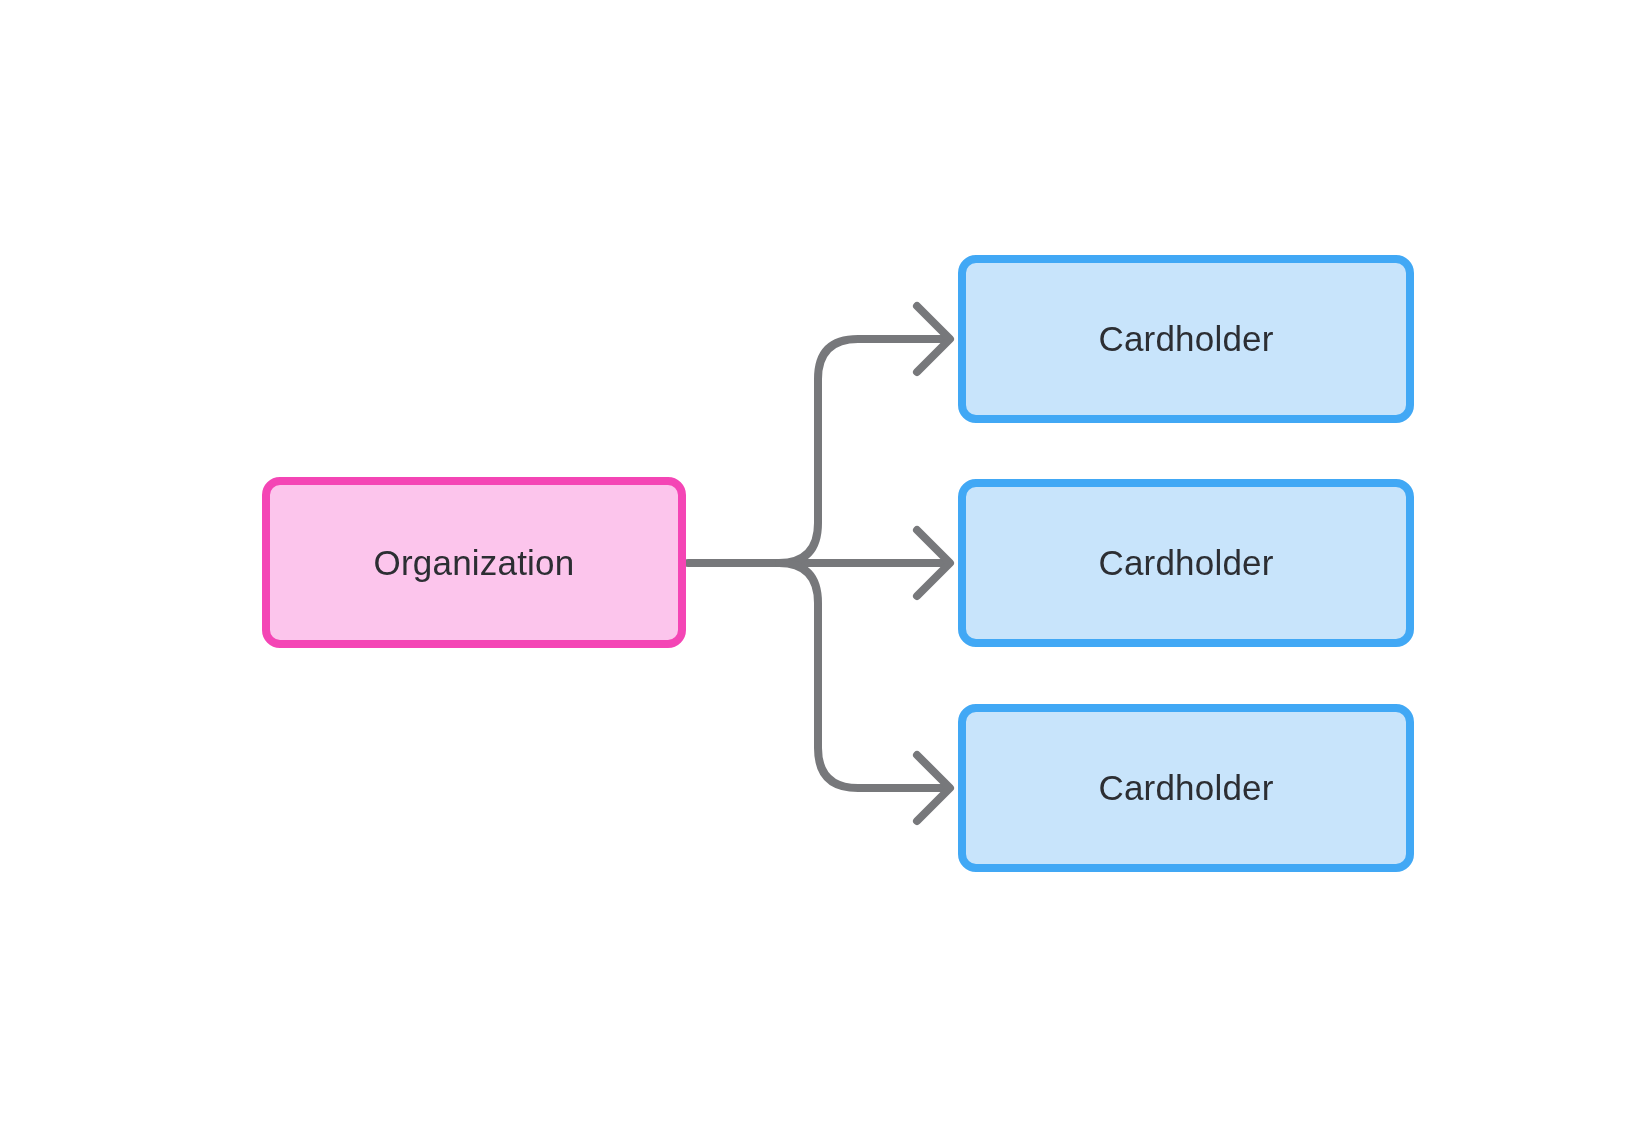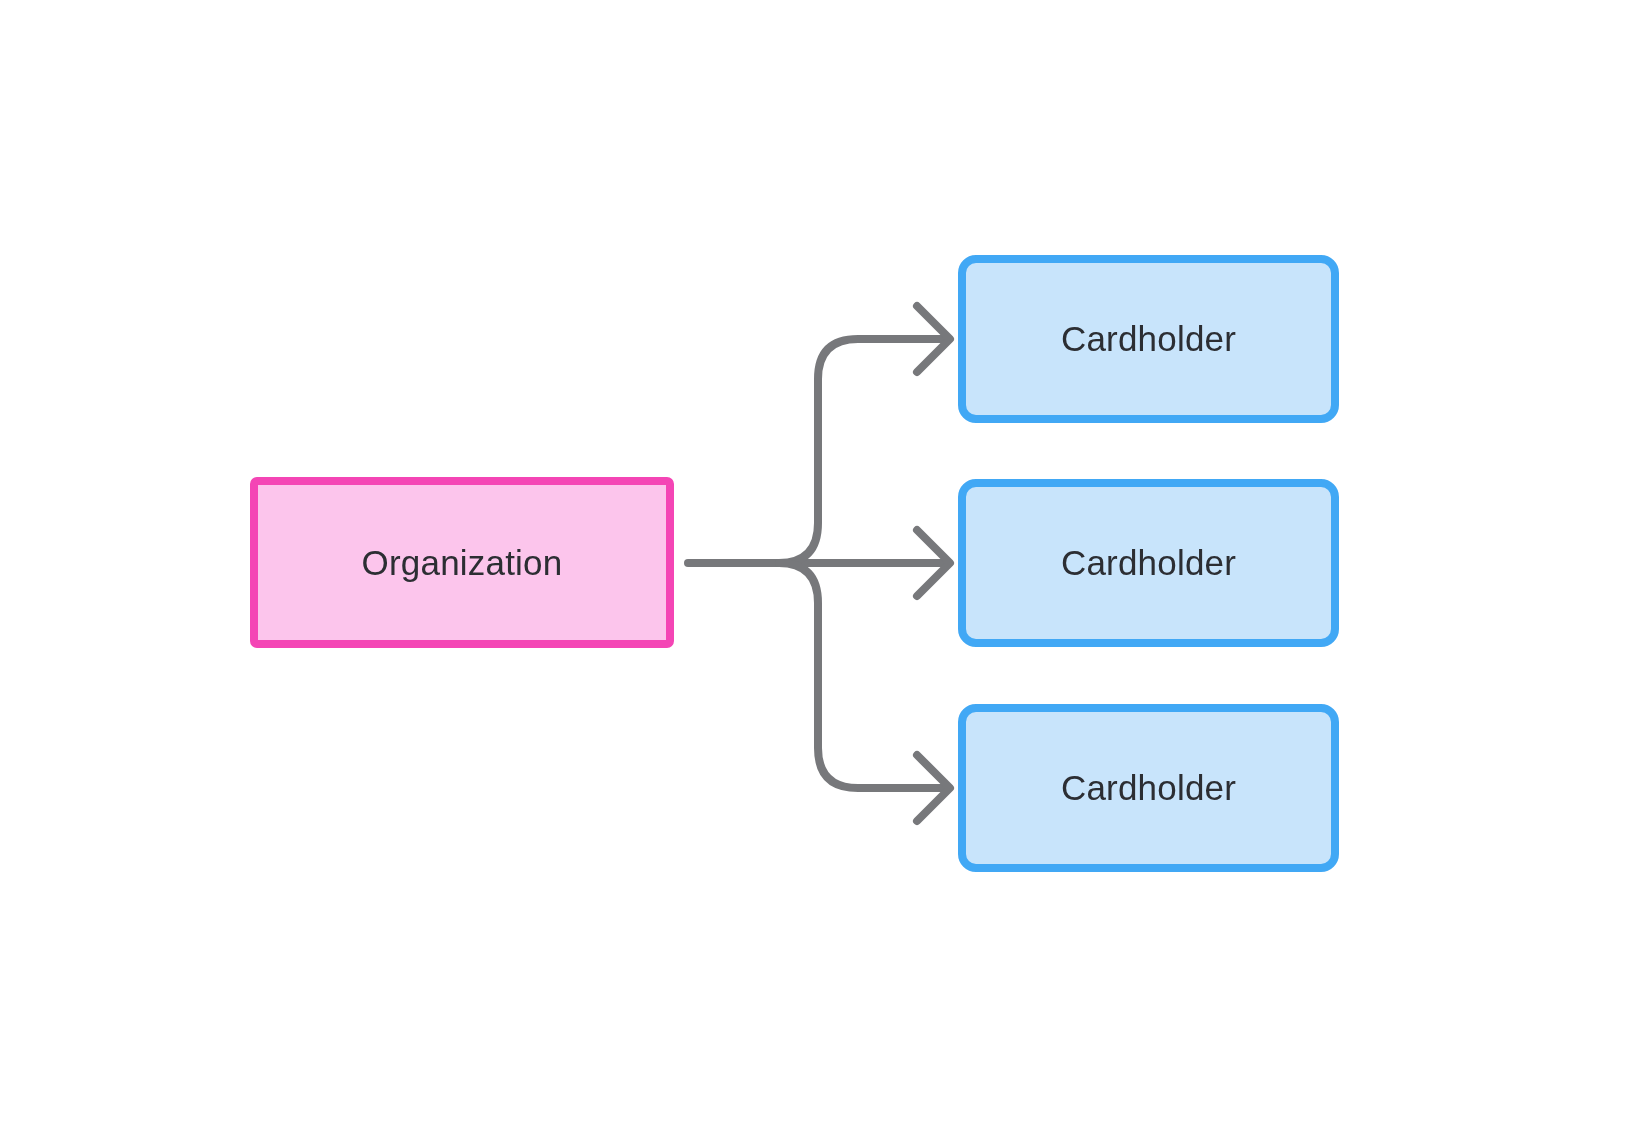--- a/index.html
+++ b/index.html
@@ -42,31 +42,30 @@
     display: flex;
     align-items: center;
     justify-content: center;
     border-radius: 18px;
     border: 8px solid;
     font-size: 35px;
     color: var(--text);
     letter-spacing: 0.2px;
   }
   .node-organization {
-    left: 250px;
+    left: 262px;
     top: 477px;
     width: 424px;
     height: 171px;
     background: var(--organization-fill);
     border-color: var(--organization-border);
-    border-radius: 7px;
   }
   .node-cardholder {
     left: 958px;
-    width: 381px;
+    width: 456px;
     height: 168px;
     background: var(--cardholder-fill);
     border-color: var(--cardholder-border);
   }
   .node-cardholder-1 { top: 255px; }
   .node-cardholder-2 { top: 479px; }
   .node-cardholder-3 { top: 704px; }
   .node-label {
     pointer-events: none;
     white-space: nowrap;

